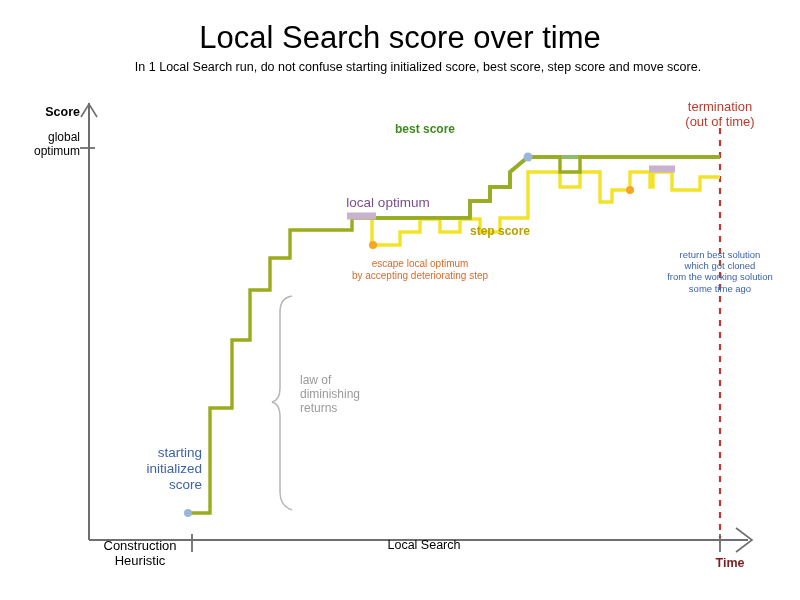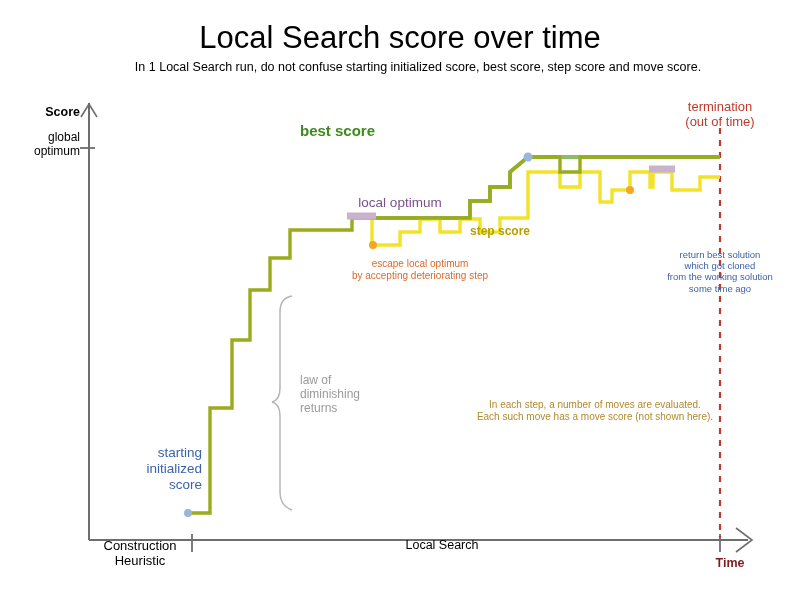--- a/index.html
+++ b/index.html
@@ -5,32 +5,32 @@
   html,body{margin:0;padding:0;background:#ffffff;}
   body{width:800px;height:600px;overflow:hidden;
        font-family:"Liberation Sans","DejaVu Sans",sans-serif;}
   #stage{position:relative;width:800px;height:600px;background:#fff;}
   svg#figure{position:absolute;left:0;top:0;width:800px;height:600px;}
   .lbl{position:absolute;white-space:pre;line-height:1.18;}
   .title{left:0;top:20px;width:800px;text-align:center;font-size:31px;color:#000;}
   .subtitle{left:0;top:60px;width:800px;text-align:center;font-size:12.5px;color:#000;padding-left:18px;}
   .score-ax{left:20px;top:105px;width:60px;text-align:right;font-size:12.5px;font-weight:bold;color:#000;}
   .global-opt{left:0px;top:130px;width:80px;text-align:right;font-size:12px;color:#000;}
-  .best-score{left:300px;top:122px;width:250px;font-size:15px;font-weight:bold;color:#3d8b1f;}
+  .best-score{left:300px;top:122px;width:250px;text-align:center;font-size:12px;font-weight:bold;color:#3d8b1f;}
   .best-score-sub{left:280px;top:143px;width:290px;text-align:center;font-size:15px;color:#3d8b1f;}
-  .local-opt{left:300px;top:195px;width:200px;text-align:center;font-size:13.5px;color:#7b4f8e;}
+  .local-opt{left:288px;top:195px;width:200px;text-align:center;font-size:13.5px;color:#7b4f8e;}
   .escape{left:300px;top:258px;width:240px;text-align:center;font-size:10px;color:#d9692a;}
   .step-score{left:420px;top:224px;width:160px;text-align:center;font-size:12px;font-weight:bold;color:#b8a000;}
   .termination{left:640px;top:85px;width:160px;text-align:center;font-size:13px;color:#c0392b;margin-top:14px;}
   .return-note{left:640px;top:249px;width:160px;text-align:center;font-size:9.5px;color:#3c62a8;}
   .moves-note{left:430px;top:399px;width:330px;text-align:center;font-size:10px;color:#b08a2e;}
   .law{left:300px;top:373px;width:100px;text-align:left;font-size:12px;color:#9a9a9a;}
   .starting{left:80px;top:445px;width:122px;text-align:right;font-size:13.5px;color:#3c62a8;}
   .constr{left:78px;top:538px;width:124px;text-align:center;font-size:13px;color:#000;}
-  .localsearch{left:362px;top:538px;width:160px;text-align:center;font-size:12.5px;color:#000;}
+  .localsearch{left:344px;top:538px;width:160px;text-align:center;font-size:12.5px;color:#000;}
   .timelbl{left:700px;top:556px;width:60px;text-align:center;font-size:12.5px;font-weight:bold;color:#7f1d1d;}
 </style>
 </head>
 <body>
 
 <div id="stage">
 
   <svg id="figure" viewBox="0 0 800 600">
 
     <g>
@@ -83,22 +83,20 @@
   <div class="lbl escape">escape local optimum
 by accepting deteriorating step</div>
   <div class="lbl step-score">step score</div>
 
   <div class="lbl termination">termination
 (out of time)</div>
   <div class="lbl return-note">return best solution
 which got cloned
 from the working solution
 some time ago</div>
-  <div class="lbl moves-note">In each step, a number of moves are evaluated.
-Each such move has a move score (not shown here).</div>
 
   <div class="lbl starting">starting
 initialized
 score</div>
   <div class="lbl law">law of
 diminishing
 returns</div>
 
   <div class="lbl constr">Construction
 Heuristic</div>

